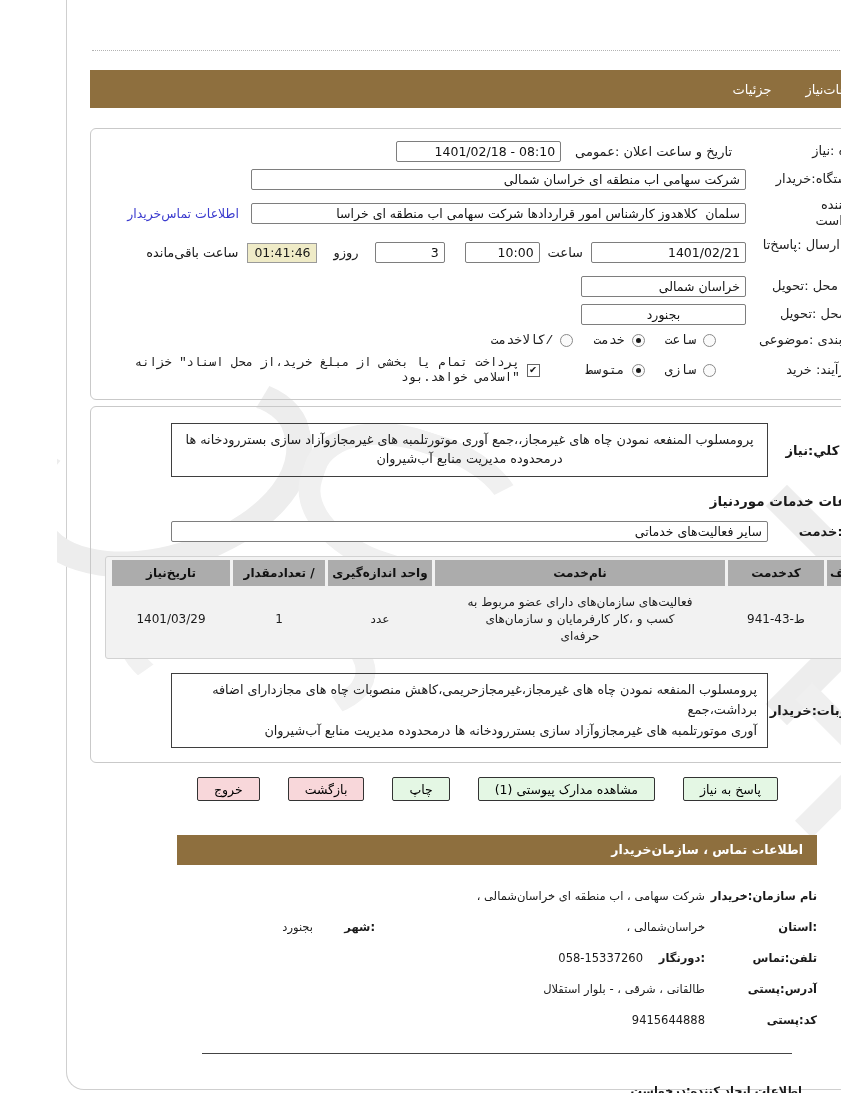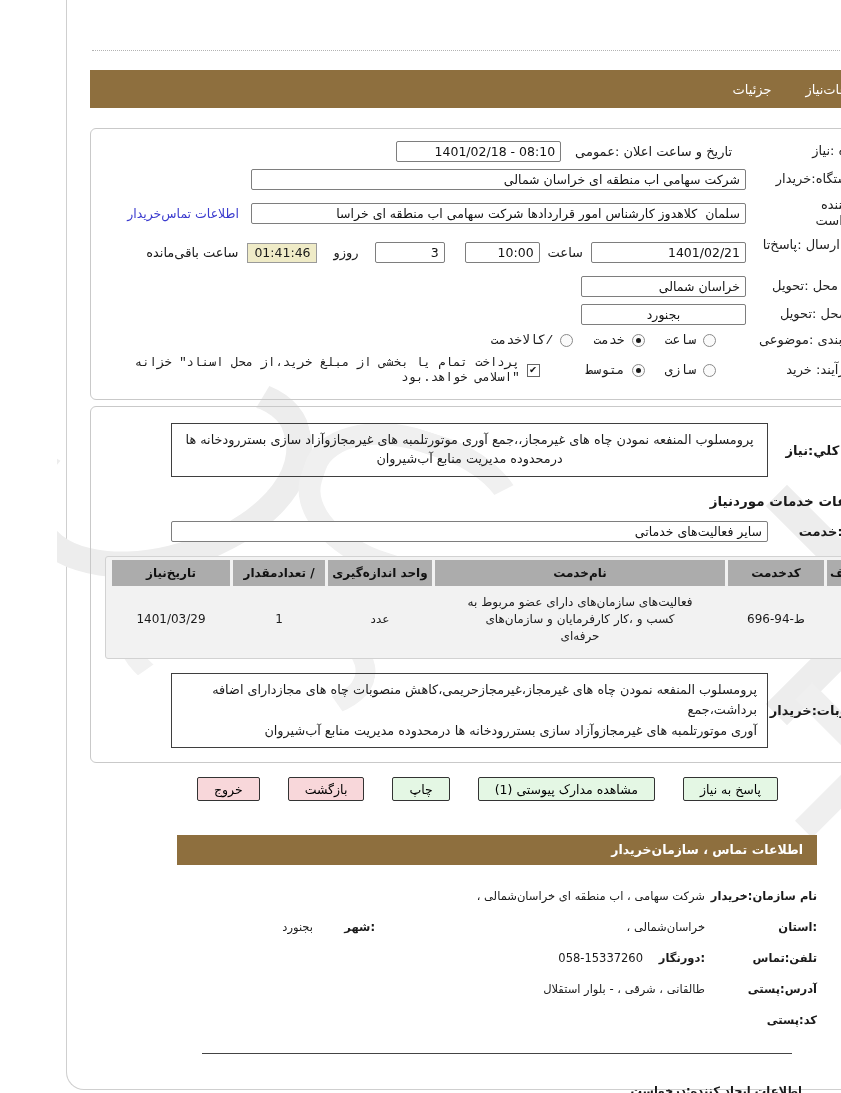--- a/index.html
+++ b/index.html
@@ -203,21 +203,21 @@
             <th class="col-code">کدخدمت</th>
             <th>نام‌خدمت</th>
             <th class="col-unit">واحد اندازه‌گیری</th>
             <th class="col-qty">/ تعدادمقدار</th>
             <th class="col-date">تاریخ‌نیاز</th>
           </tr>
         </thead>
         <tbody>
           <tr>
             <td>1</td>
-            <td class="ltr">696-94-ط</td>
+            <td class="ltr">941-43-ط</td>
             <td class="svcname">فعالیت‌های سازمان‌های دارای عضو مربوط به
 کسب و ،کار کارفرمایان و سازمان‌های
 حرفه‌ای</td>
             <td>عدد</td>
             <td>1</td>
             <td>1401/03/29</td>
           </tr>
         </tbody>
       </table>
     </div>
@@ -255,20 +255,21 @@
       <div class="ilbl">تلفن:تماس</div>
       <div class="ilbl-b">:دورنگار</div>
       <div class="ltr">058-15337260</div>
     </div>
     <div class="irow">
       <div class="ilbl">آدرس:پستی</div>
       <div class="ival" style="width:480px">طالقانی ، شرقی ، - بلوار استقلال</div>
     </div>
     <div class="irow">
       <div class="ilbl">کد:پستی</div>
+      <div class="ival ltr" style="text-align:right; direction:ltr">9415644888</div>
     </div>
 
     <div class="divider"></div>
 
     <div class="creator-head">اطلاعات  ایجاد کننده:درخواست</div>
 
   </div>
 
 </div>
 

